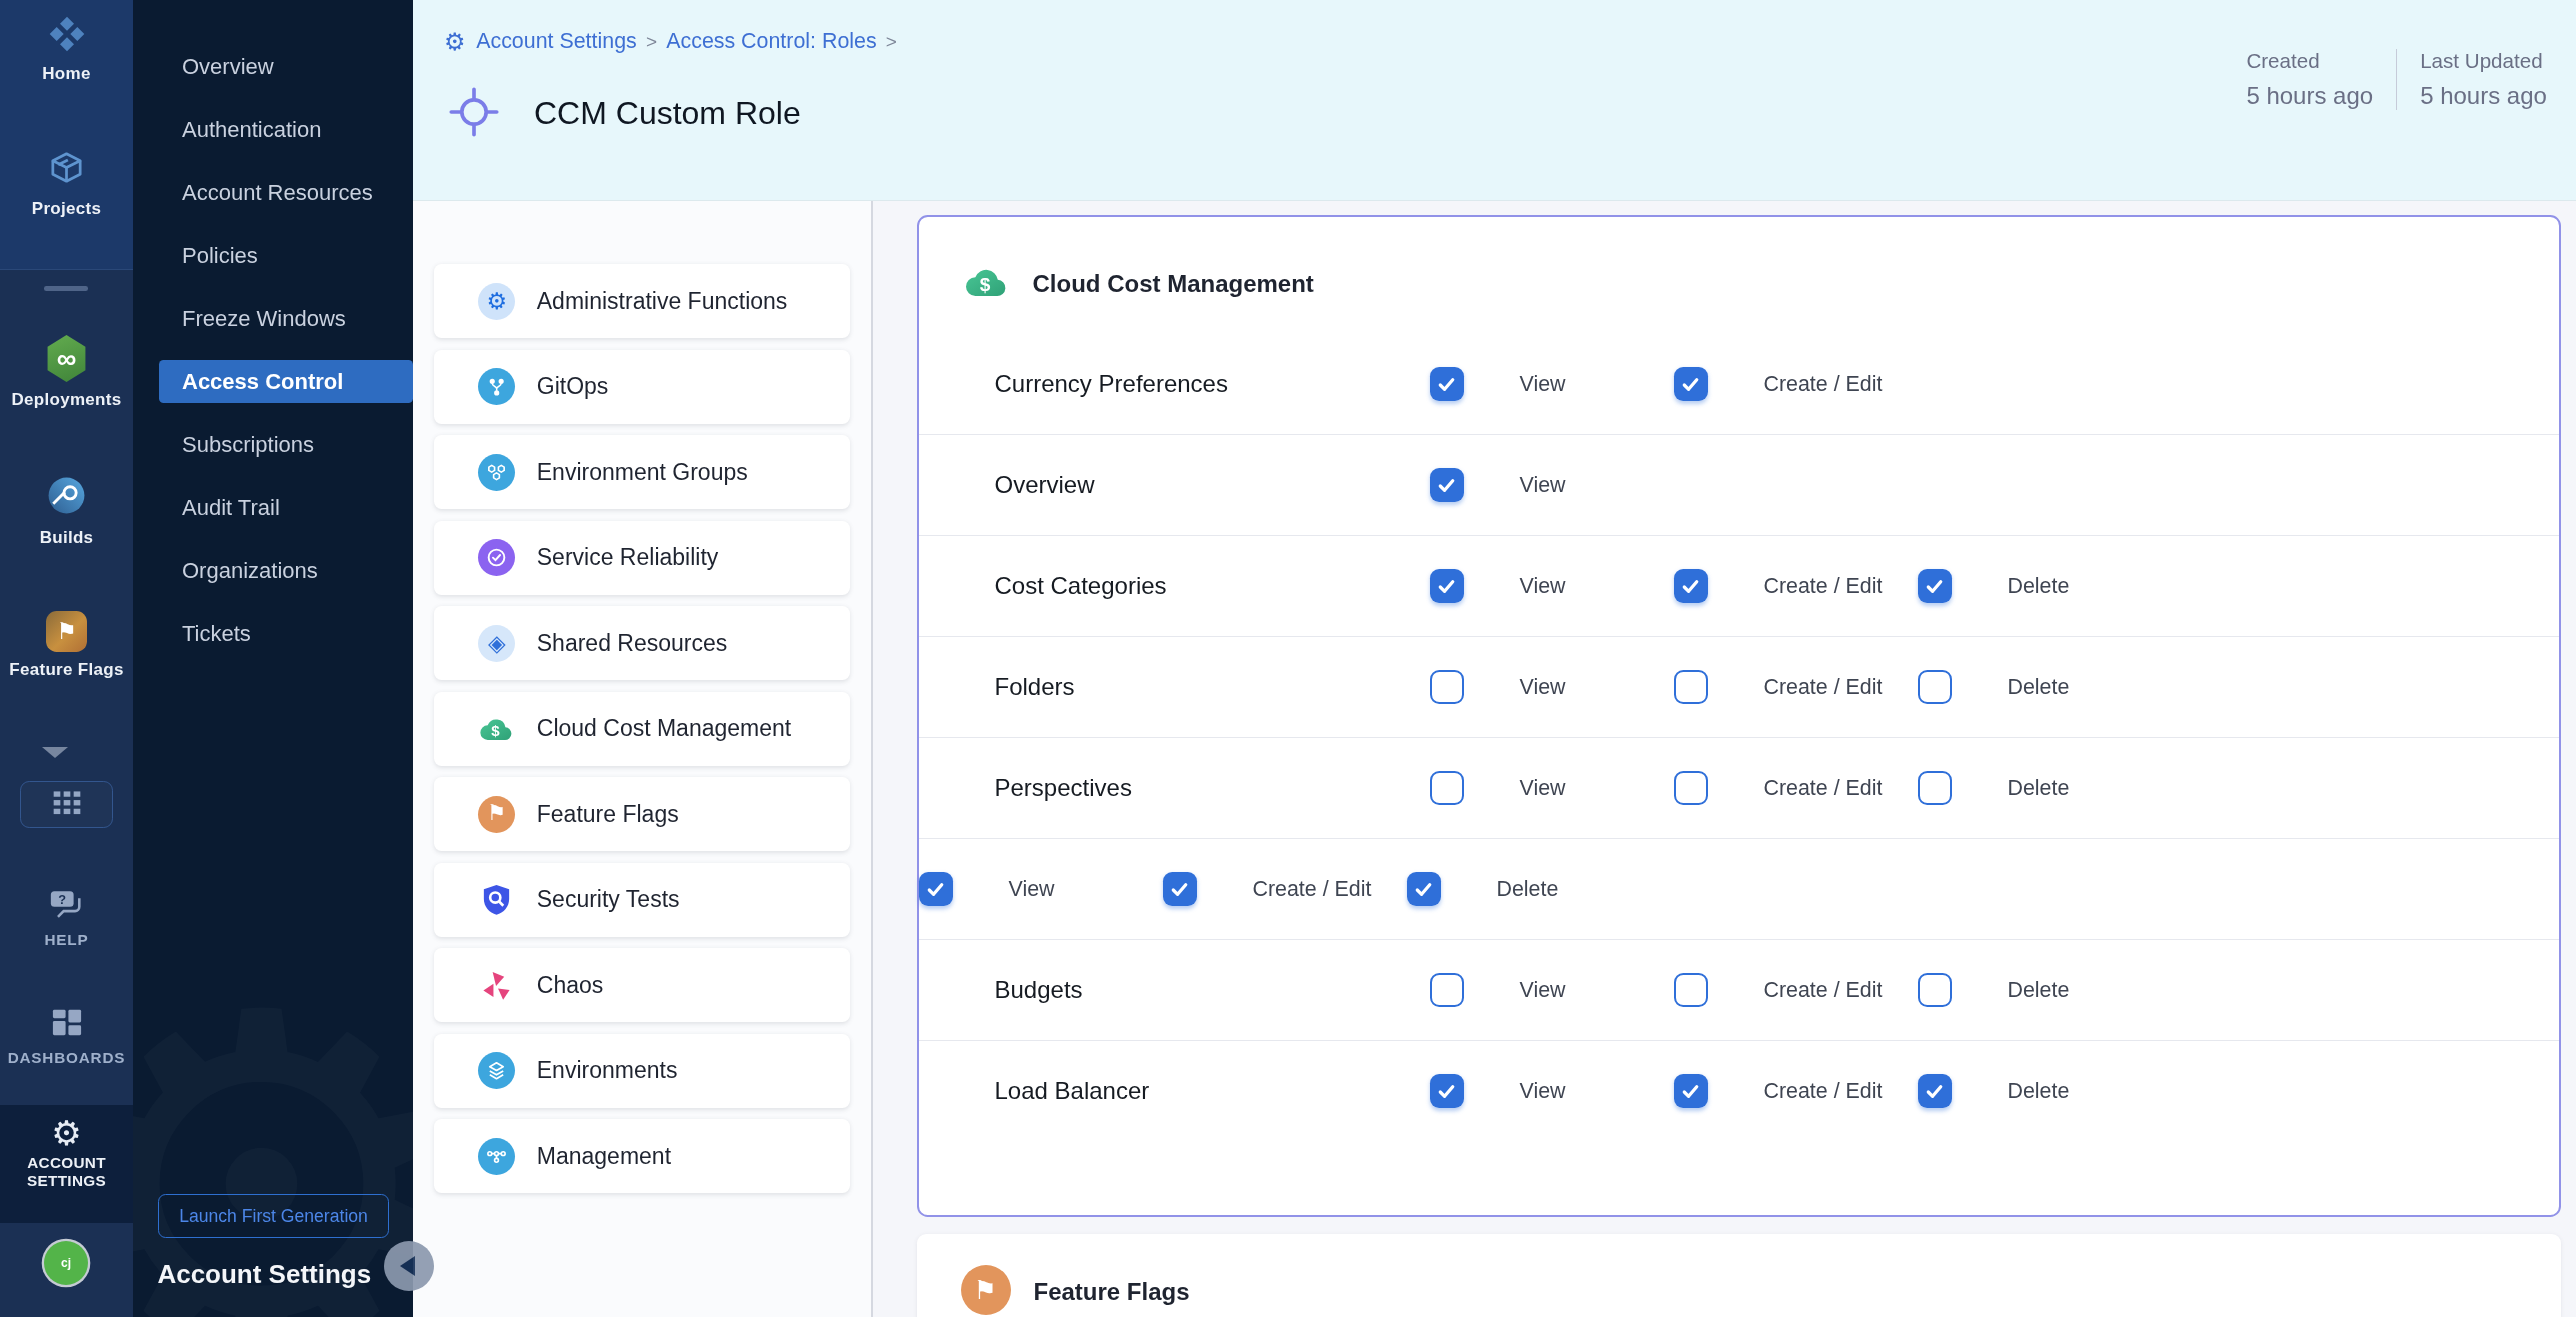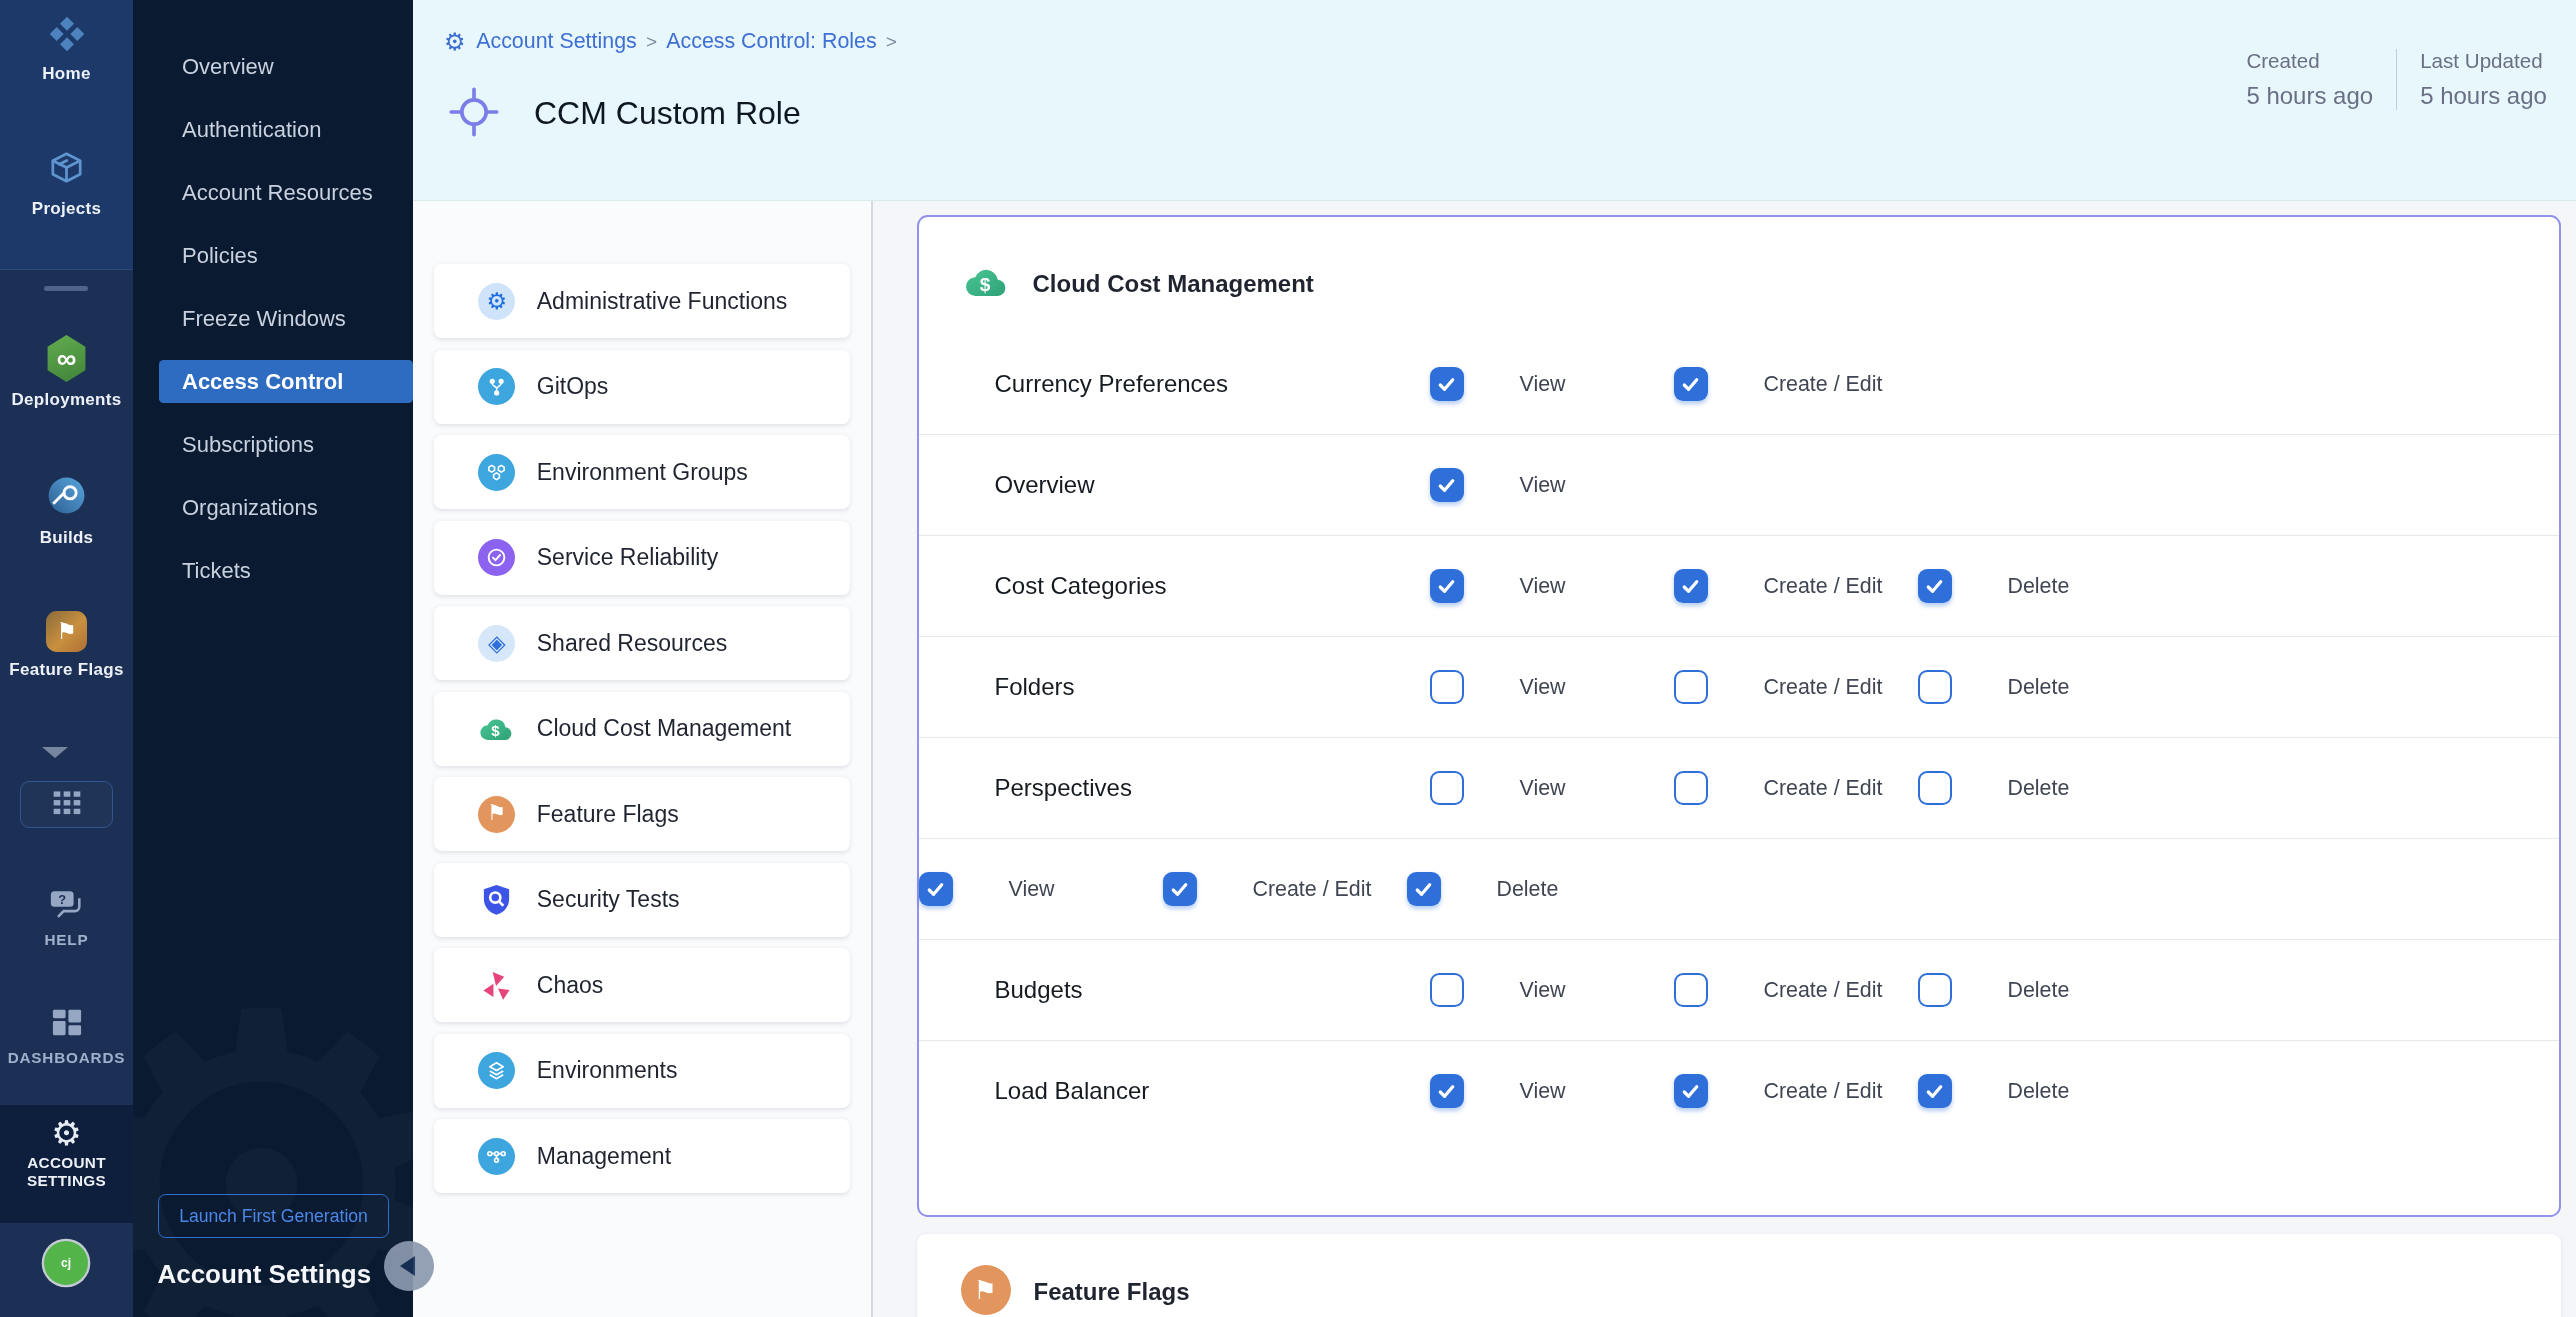--- a/index.html
+++ b/index.html
@@ -201,20 +201,23 @@
           <span class="lbl">Policies</span>
         </li>
         <li>
           <span class="lbl">Freeze Windows</span>
         </li>
         <li class="active">
           <span class="lbl">Access Control</span>
         </li>
         <li>
           <span class="lbl">Subscriptions</span>
+        </li>
+        <li>
+          <span class="lbl">Audit Trail</span>
         </li>
         <li>
           <span class="lbl">Organizations</span>
         </li>
         <li>
           <span class="lbl">Tickets</span>
         </li>
       </ul>
     <span class="gear-wm">⚙</span>
     <button class="launch-btn">Launch First Generation</button>

